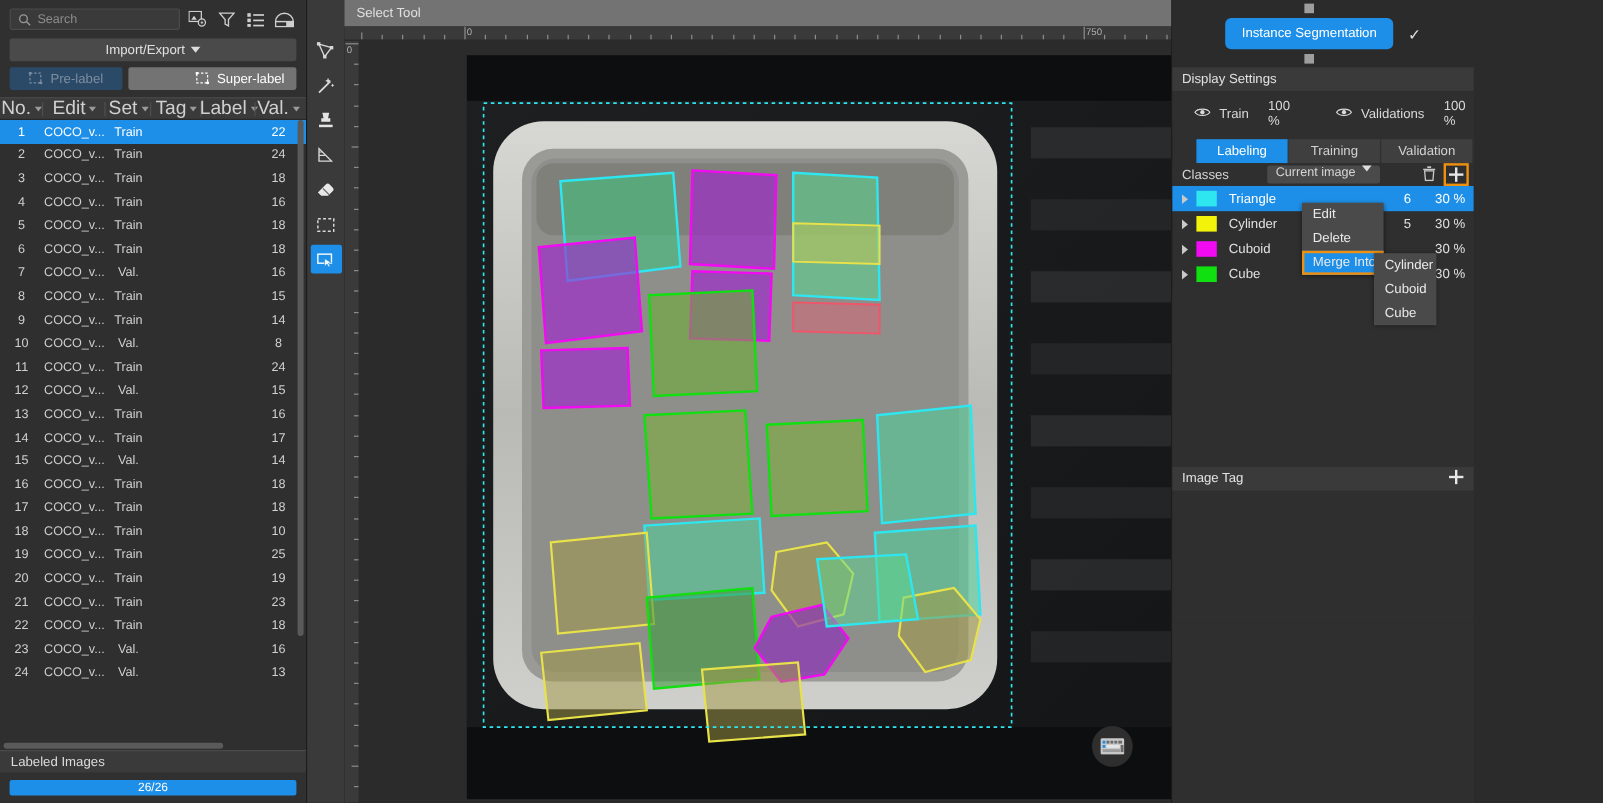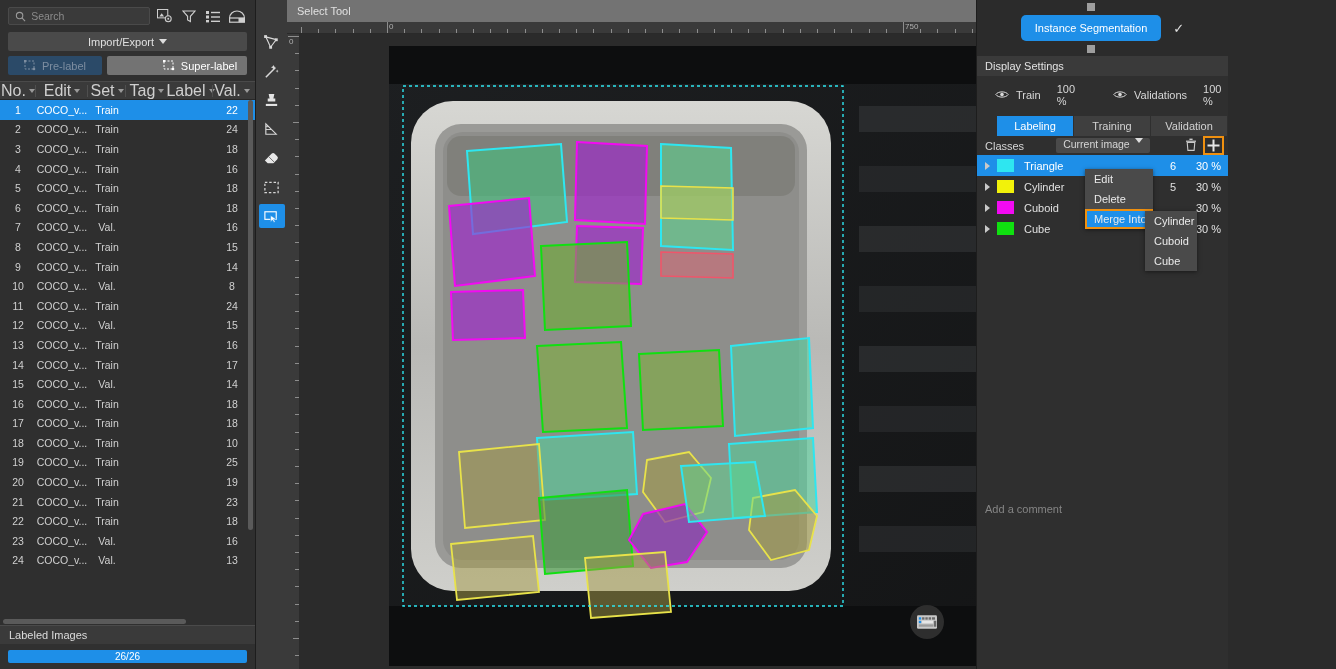--- a/index.html
+++ b/index.html
@@ -765,19 +765,27 @@
 
       <div class="sub-menu" style="left:168px; top:56px; width:52px;" id="submenu">
           <div class="ctx-item">Cylinder</div>
           <div class="ctx-item">Cuboid</div>
           <div class="ctx-item">Cube</div>
         </div>
     </div>
 
     <div class="spacer"></div>
 
+    <div class="sec-head">
+      <span>Image Tag</span>
+      <span>
+        <svg width="13" height="13" viewBox="0 0 13 13">
+            <rect x="5.5" y="0.5" width="2" height="12" fill="#e6e6e6"></rect>
+            <rect x="0.5" y="5.5" width="12" height="2" fill="#e6e6e6"></rect>
+          </svg>
+      </span>
+    </div>
     <div style="height:110px;background:#2f2f2f;"></div>
 
-    <div class="cmt">Add a comment</div>
     <div style="flex:1;background:#2f2f2f;"></div>
   </div>
 
 </div>
 
 </body></html>

